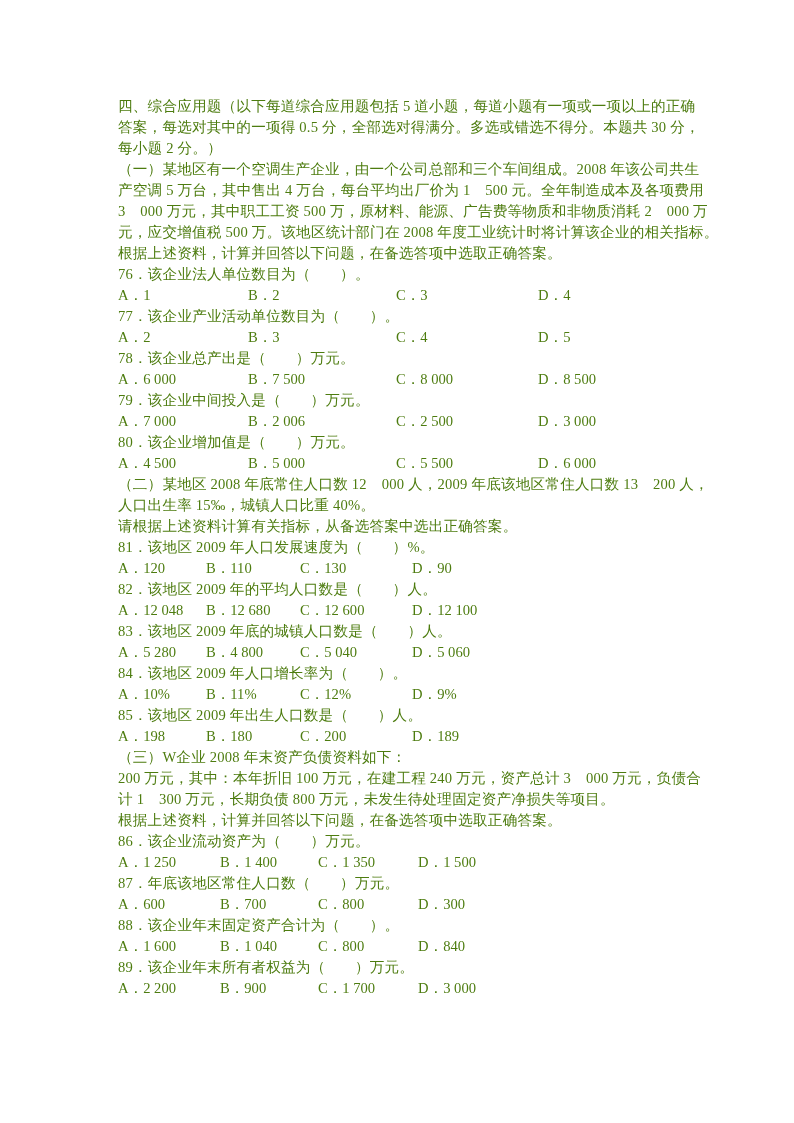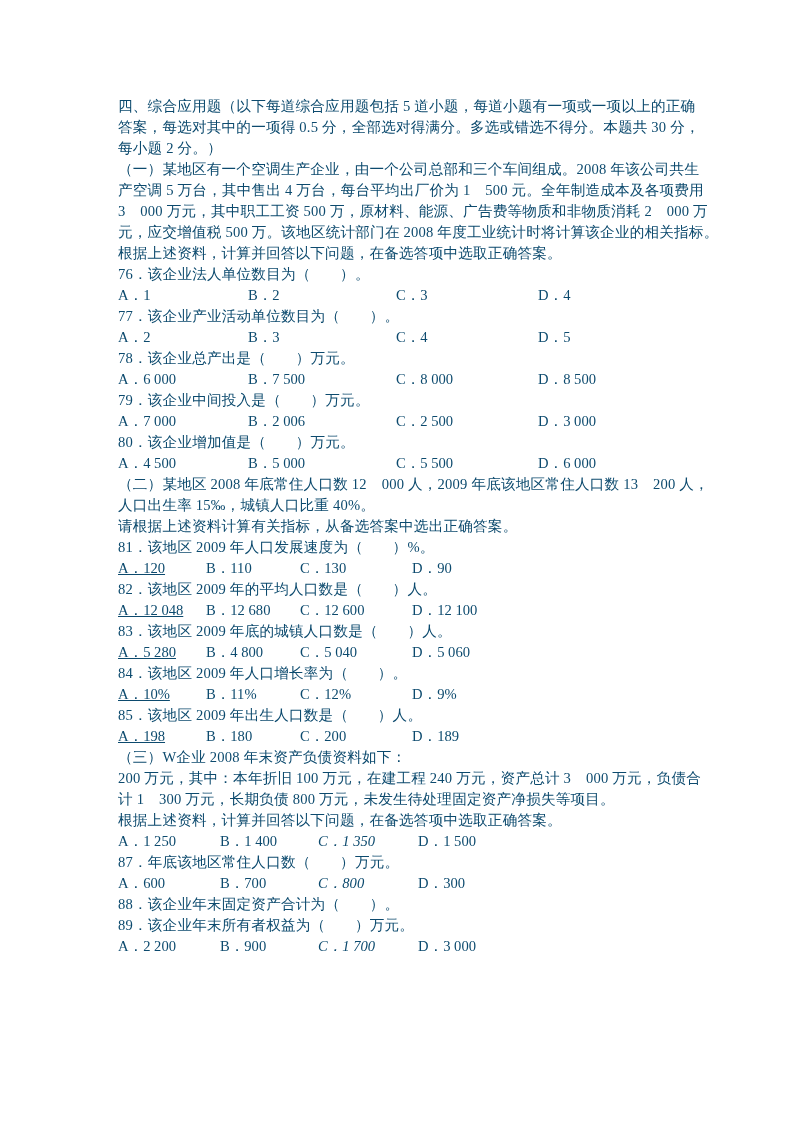--- a/index.html
+++ b/index.html
@@ -5,21 +5,21 @@
   html, body {
     margin: 0;
     padding: 0;
     background: #ffffff;
   }
   .page {
     position: relative;
     width: 794px;
     height: 1123px;
     background: #ffffff;
-    color: #0c4a6e;
+    color: #4d7c0f;
     font-family: "Liberation Serif", "DejaVu Serif", serif;
     overflow: hidden;
   }
   .content {
     position: absolute;
     left: 118px;
     top: 96px;
     width: 580px;
   }
   .tline {
@@ -34,26 +34,26 @@
     display: inline-block;
     white-space: pre;
     font-size: 14.6px;
     line-height: 21px;
     vertical-align: top;
   }
   
   .cols-0 .opt:nth-child(1){ width:130px; }
   .cols-0 .opt:nth-child(2){ width:148px; }
   .cols-0 .opt:nth-child(3){ width:142px; }
-  .cols-1 .opt:nth-child(1){ width:88px;text-decoration:underline; }
+  .cols-1 .opt:nth-child(1){ width:88px; }
   .cols-1 .opt:nth-child(2){ width:94px; }
   .cols-1 .opt:nth-child(3){ width:112px; }
   .cols-2 .opt:nth-child(1){ width:102px; }
   .cols-2 .opt:nth-child(2){ width:98px; }
-  .cols-2 .opt:nth-child(3){ width:100px;font-style:italic; }
+  .cols-2 .opt:nth-child(3){ width:100px; }
   .q-num, .q-stem { white-space: pre; margin-top: 28px; }
 </style>
 </head>
 <body>
 
 <div class="page">
   <div class="content">
       <div class="tline">四、综合应用题（以下每道综合应用题包括 5 道小题，每道小题有一项或一项以上的正确</div>
       <div class="tline">答案，每选对其中的一项得 0.5 分，全部选对得满分。多选或错选不得分。本题共 30 分，</div>
       <div class="tline">每小题 2 分。）</div>
@@ -87,21 +87,23 @@
         <div class="tline"><span class="q-num">84．</span><span class="q-stem">该地区 2009 年人口增长率为（　　）。</span></div>
         <div class="opt-row cols-1"><span class="opt">A．10%</span><span class="opt">B．11%</span><span class="opt">C．12%</span><span class="opt">D．9%</span></div>
         <div class="tline"><span class="q-num">85．</span><span class="q-stem">该地区 2009 年出生人口数是（　　）人。</span></div>
         <div class="opt-row cols-1"><span class="opt">A．198</span><span class="opt">B．180</span><span class="opt">C．200</span><span class="opt">D．189</span></div>
       </div>
       <div>
         <div class="tline">（三）W企业 2008 年末资产负债资料如下：</div>
         <div class="tline">200 万元，其中：本年折旧 100 万元，在建工程 240 万元，资产总计 3　000 万元，负债合</div>
         <div class="tline">计 1　300 万元，长期负债 800 万元，未发生待处理固定资产净损失等项目。</div>
         <div class="tline">根据上述资料，计算并回答以下问题，在备选答项中选取正确答案。</div>
+        <div class="tline"><span class="q-num">86．</span><span class="q-stem">该企业流动资产为（　　）万元。</span></div>
         <div class="opt-row cols-2"><span class="opt">A．1 250</span><span class="opt">B．1 400</span><span class="opt">C．1 350</span><span class="opt">D．1 500</span></div>
         <div class="tline"><span class="q-num">87．</span><span class="q-stem">年底该地区常住人口数（　　）万元。</span></div>
         <div class="opt-row cols-2"><span class="opt">A．600</span><span class="opt">B．700</span><span class="opt">C．800</span><span class="opt">D．300</span></div>
         <div class="tline"><span class="q-num">88．</span><span class="q-stem">该企业年末固定资产合计为（　　）。</span></div>
+        <div class="opt-row cols-2"><span class="opt">A．1 600</span><span class="opt">B．1 040</span><span class="opt">C．800</span><span class="opt">D．840</span></div>
         <div class="tline"><span class="q-num">89．</span><span class="q-stem">该企业年末所有者权益为（　　）万元。</span></div>
         <div class="opt-row cols-2"><span class="opt">A．2 200</span><span class="opt">B．900</span><span class="opt">C．1 700</span><span class="opt">D．3 000</span></div>
       </div>
     </div>
 </div>
 
 </body></html>

